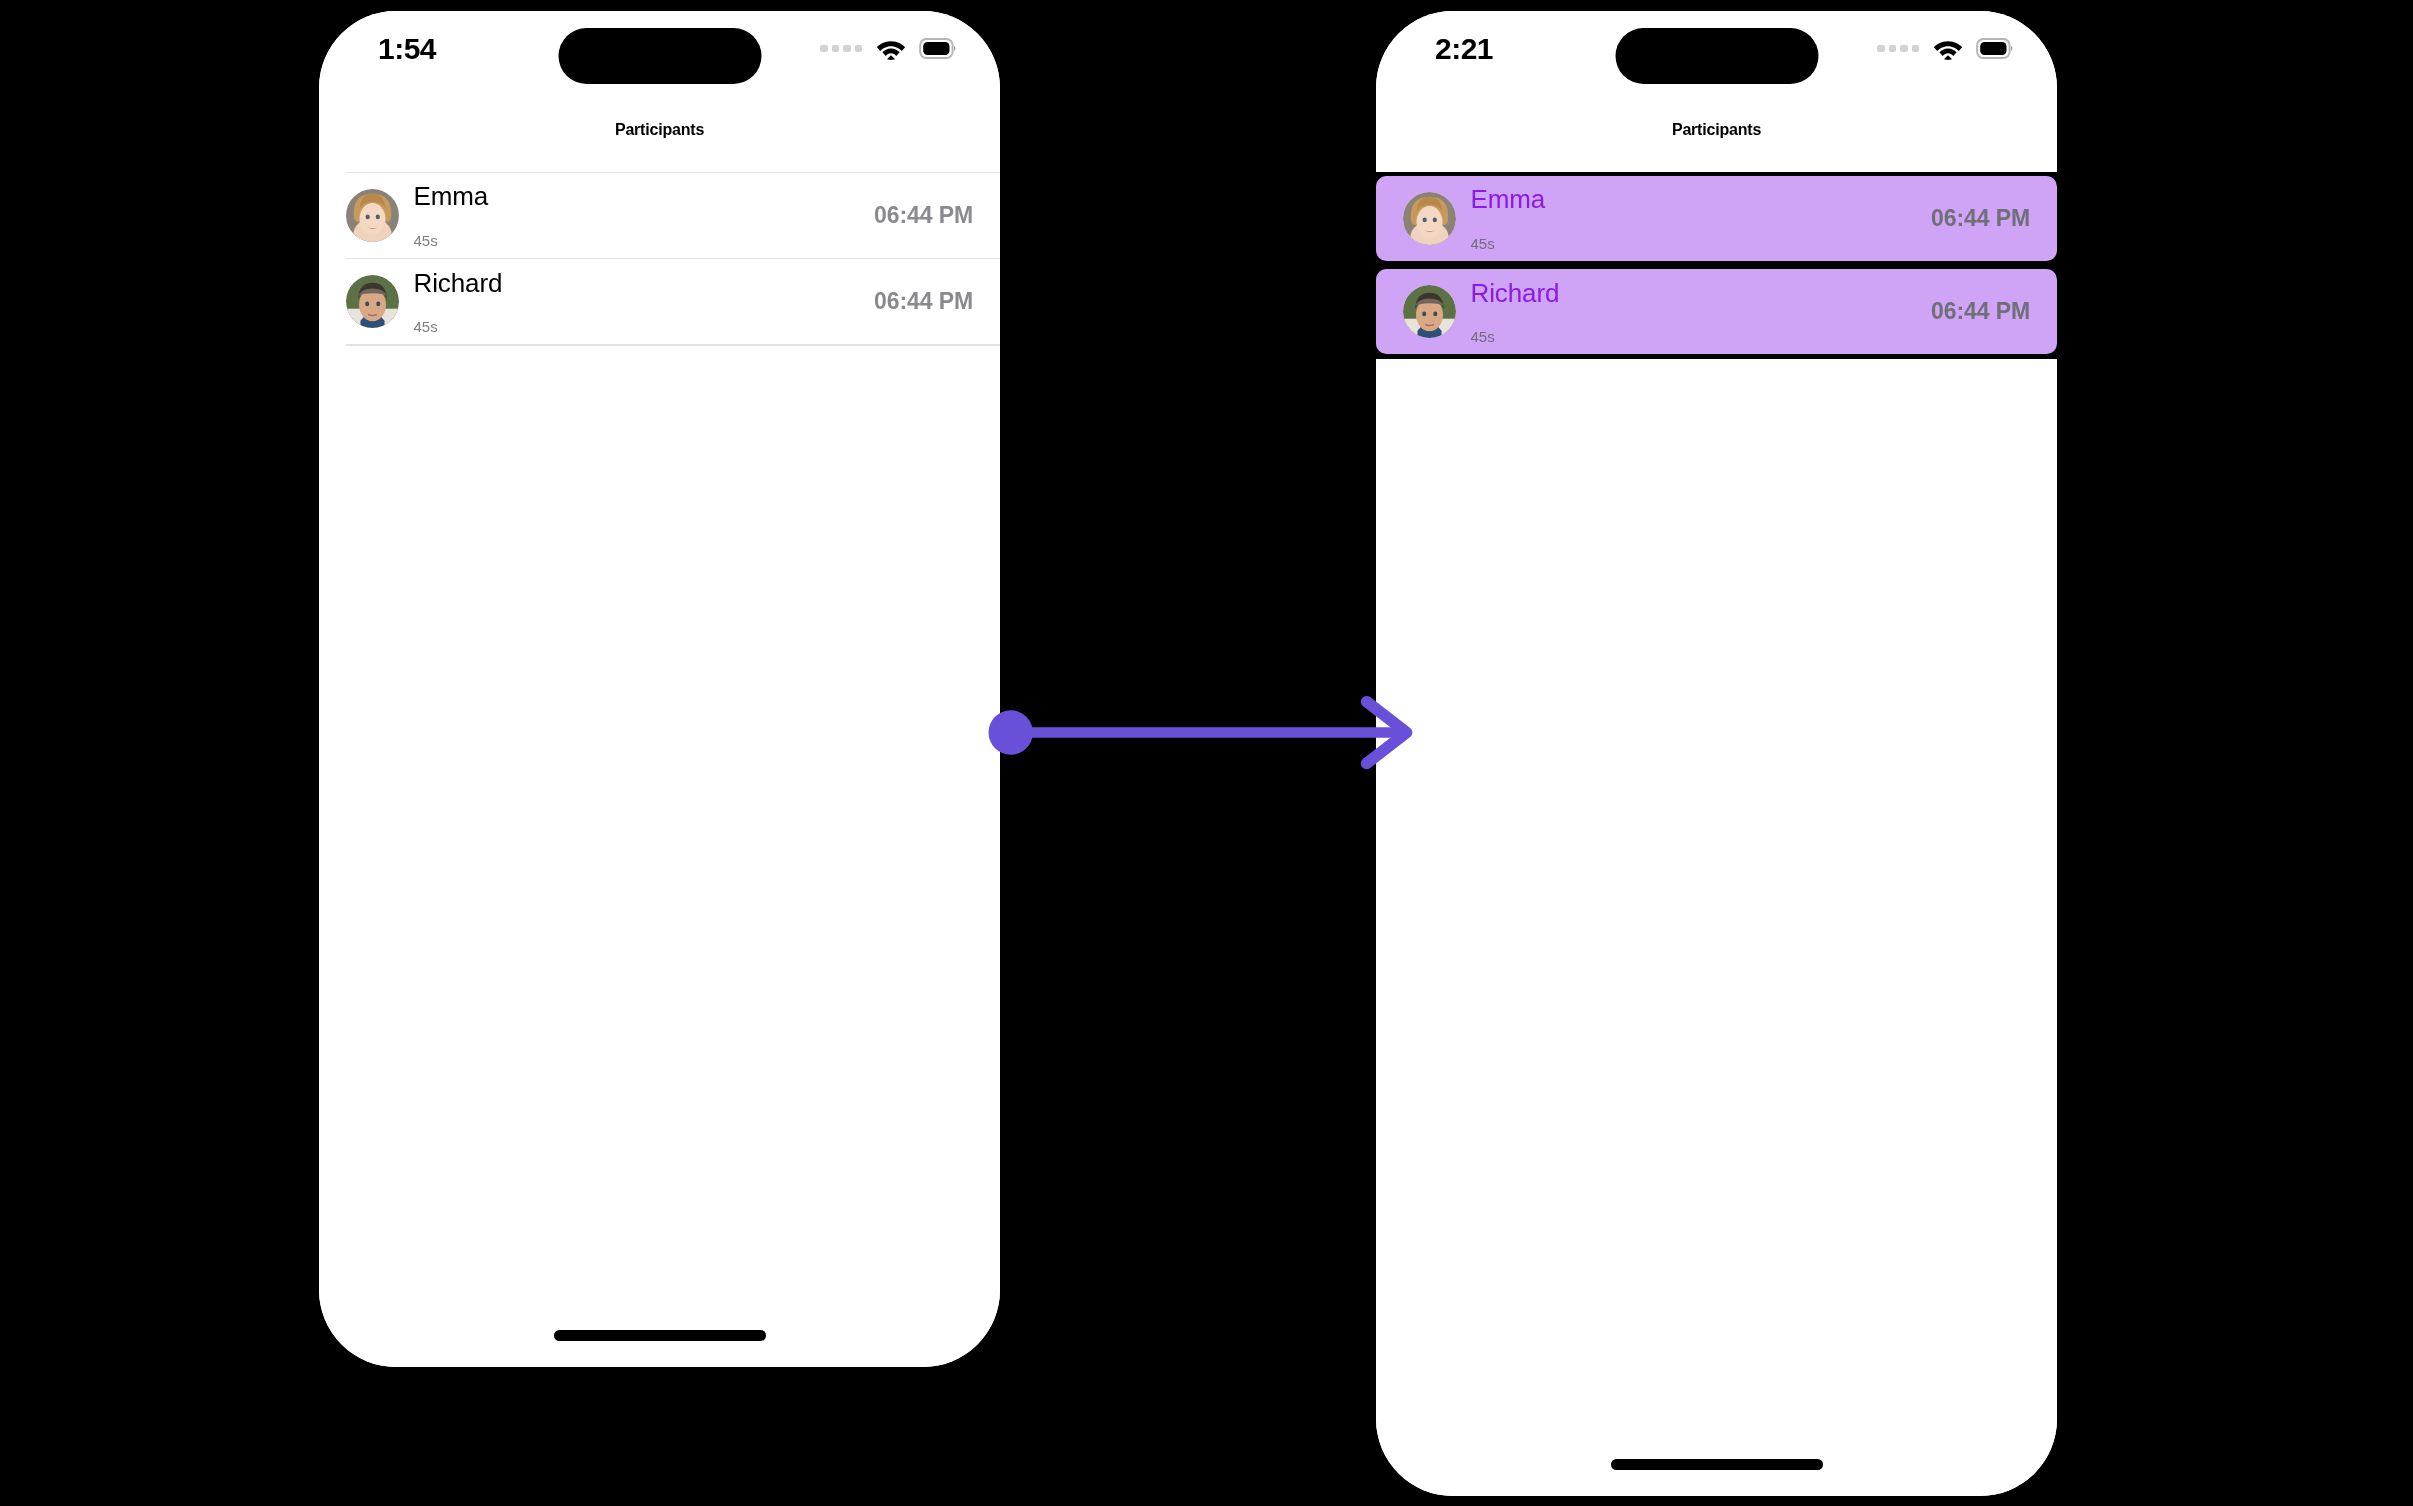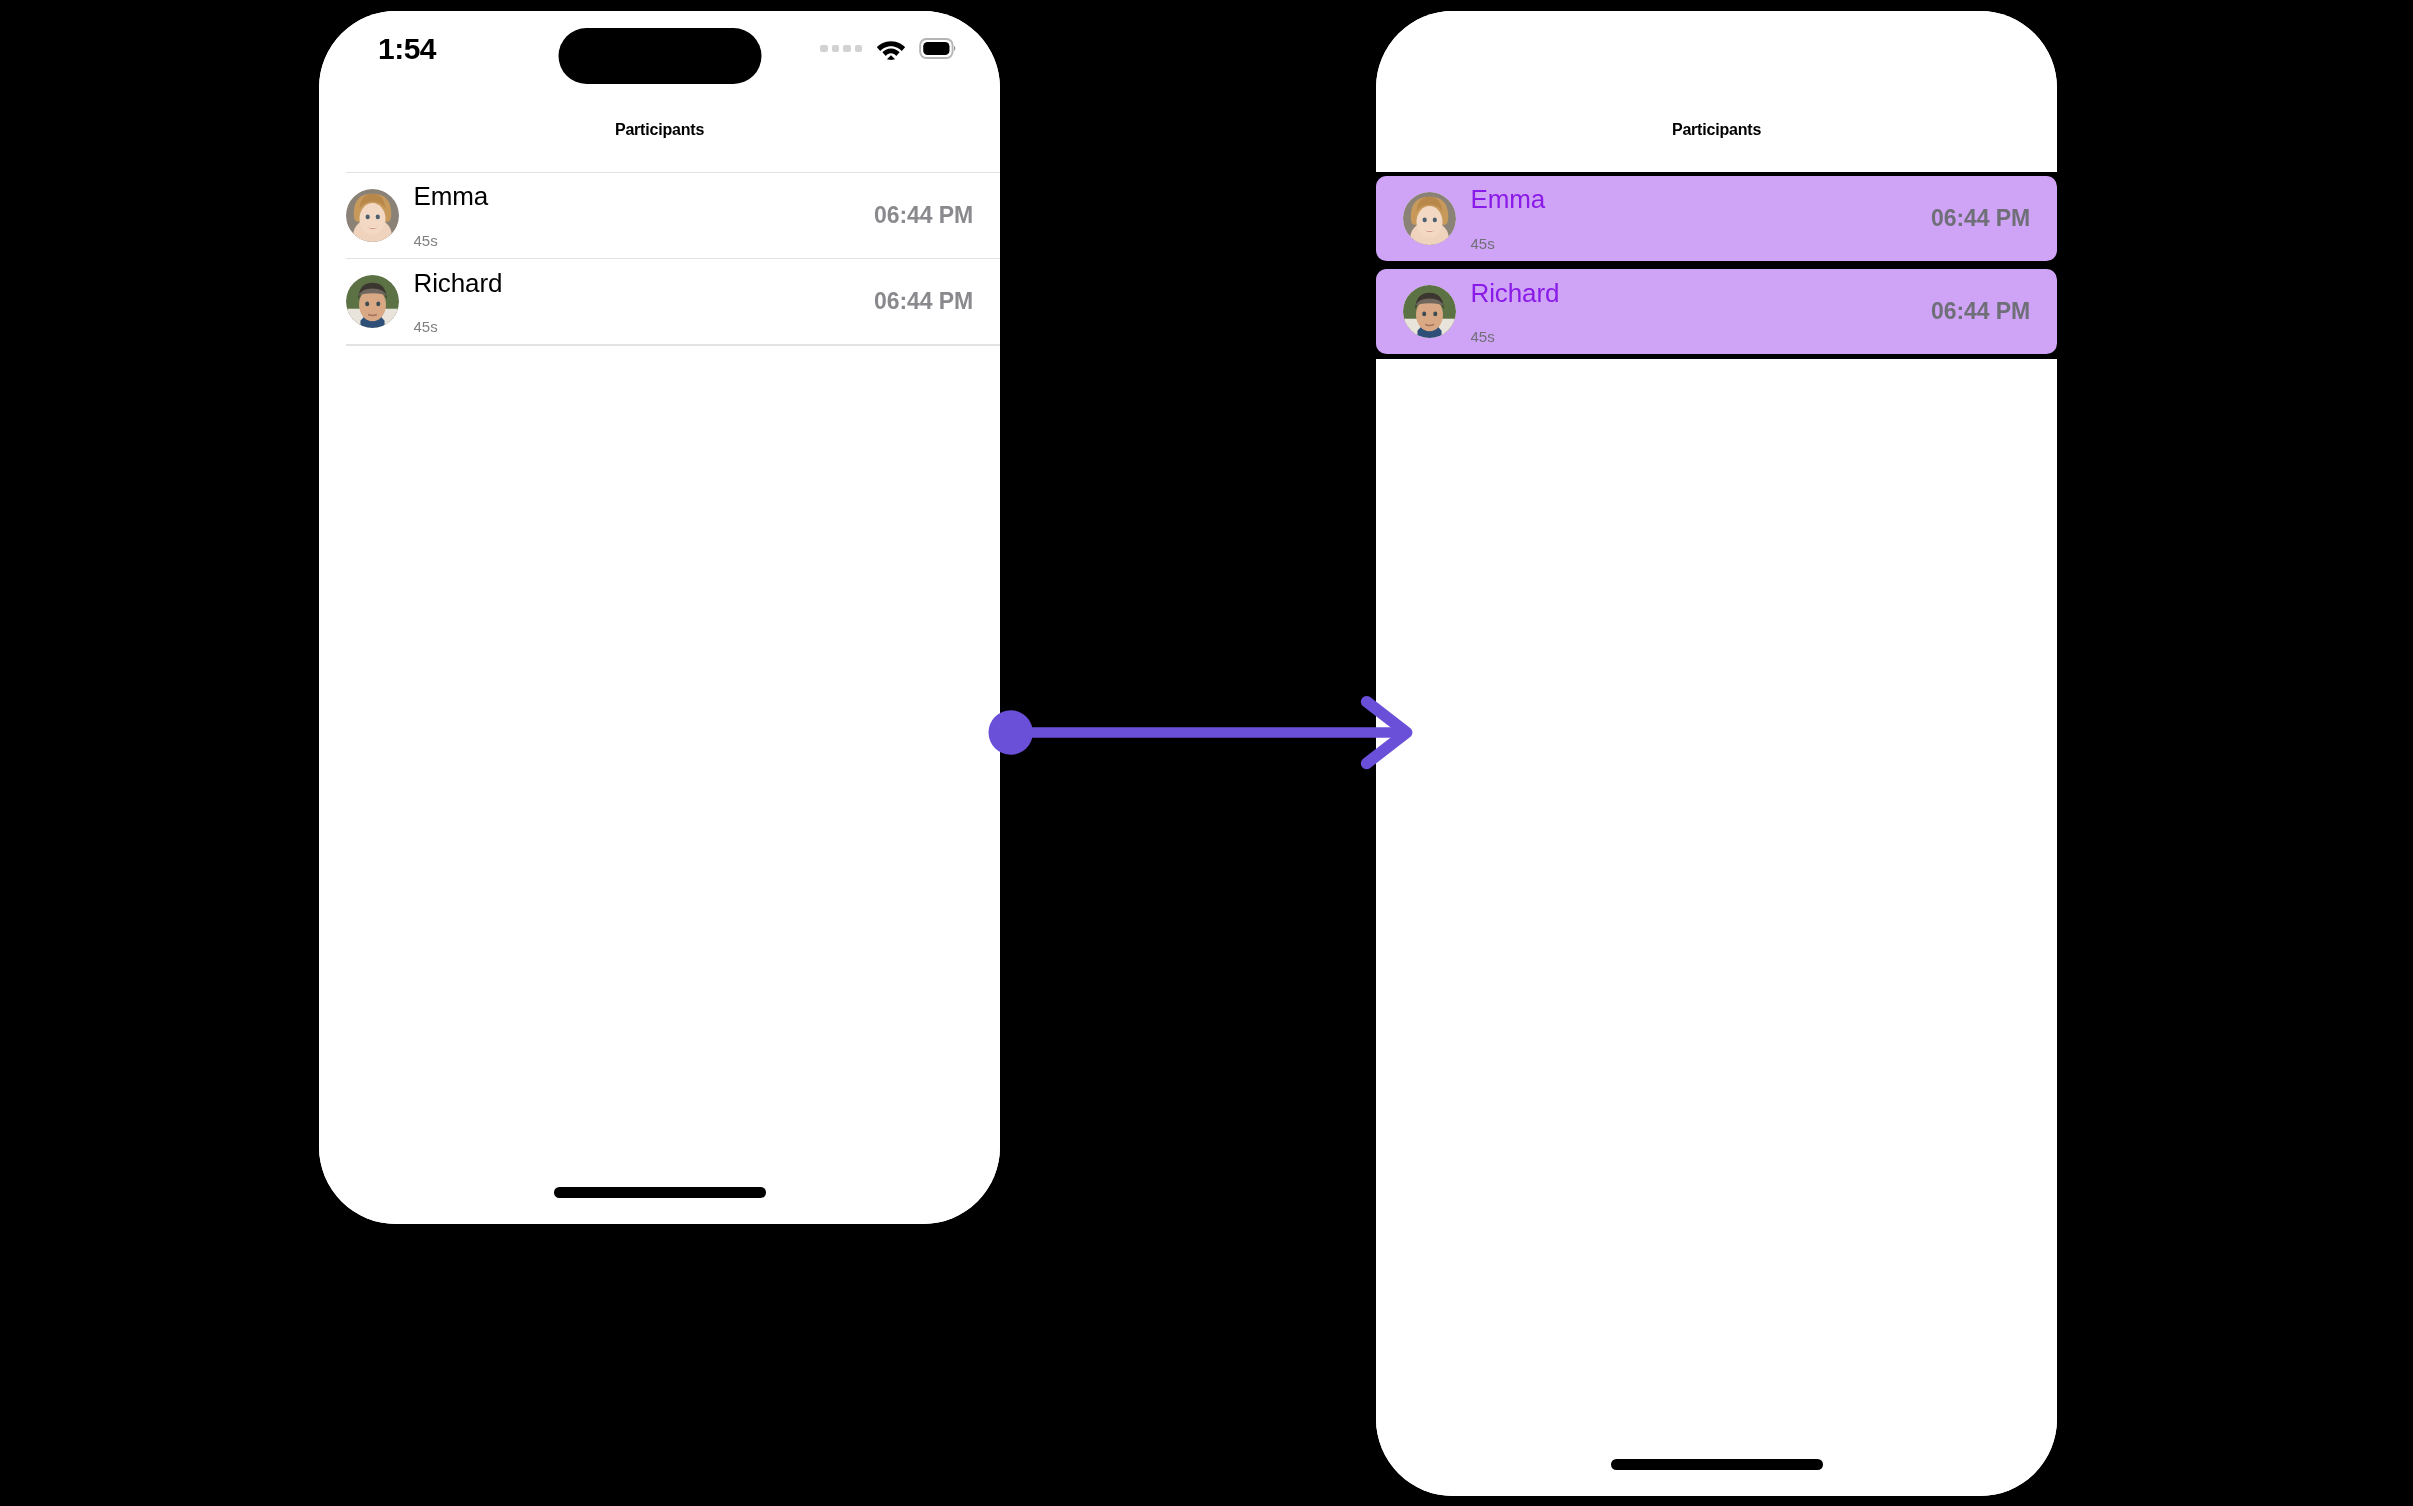--- a/index.html
+++ b/index.html
@@ -16,21 +16,21 @@
     -webkit-font-smoothing: antialiased;
   }
 
   
   .phone {
     position: absolute;
     background: #ffffff;
     border-radius: 77px;
     overflow: hidden;
   }
-  #phone-left  { left: 319px;  top: 10.6px; width: 681px; height: 1213px; }
+  #phone-left  { left: 319px;  top: 10.6px; width: 681px; height: 1356px; }
   #phone-right { left: 1376px; top: 10.6px; width: 681px; height: 1485px; }
 
   .screen {
     position: absolute;
     inset: 0;
     background: #ffffff;
   }
 
   
   .status-bar {
@@ -295,20 +295,46 @@
       <div class="divider"></div>
     </div>
 
     <div class="home-indicator"></div>
   </div>
 </div>
 
 <div class="phone" id="phone-right">
   <div class="screen">
 
+    <div class="status-bar">
+      <div class="status-time">2:21</div>
+      <div class="dynamic-island"></div>
+      <div class="status-right">
+        <span class="cell-dots">
+            <i></i>
+            <i></i>
+            <i></i>
+            <i></i>
+          </span>
+        <span>
+          <svg class="wifi-icon" viewBox="0 0 62 46">
+            <path d="M31 7 C17 7 6 14 1.5 19.5 l7 7.5 C13 22 21 17 31 17 s18 5 22.5 10 l7 -7.5 C56 14 45 7 31 7 Z" fill="#000"></path>
+            <path d="M31 22 C23 22 16.5 26 13 30 l7 7.5 C23 34 26.5 32 31 32 s8 2 11 5.5 l7 -7.5 C45.5 26 39 22 31 22 Z" fill="#000"></path>
+            <path d="M31 36 l-8.5 8.5 L31 46 l8.5 -1.5 Z" fill="#000"></path>
+          </svg>
+        </span>
+        <span>
+          <svg class="battery-icon" viewBox="0 0 80 44">
+            <rect x="1.5" y="2" width="68" height="40" rx="13" ry="13" fill="none" stroke="#b5b5b7" stroke-width="4"></rect>
+            <rect x="8" y="8.5" width="55" height="27" rx="9" ry="9" fill="#000"></rect>
+            <path d="M72.5 16 q6 4 0 12 Z" fill="#9c9c9e"></path>
+          </svg>
+        </span>
+      </div>
+    </div>
 
     <div class="nav-title">Participants</div>
 
     <div class="list-hl">
 
       <div class="row-hl-wrap">
         <div class="row-hl">
           <div class="avatar">
             <svg viewBox="0 0 110 110">
               <defs>

